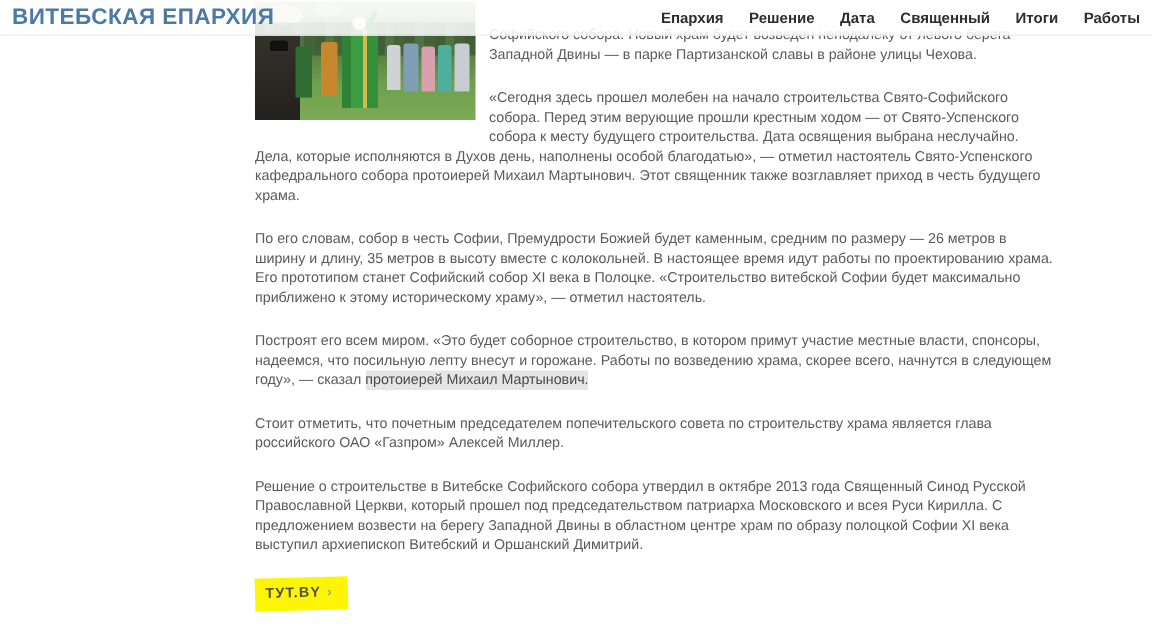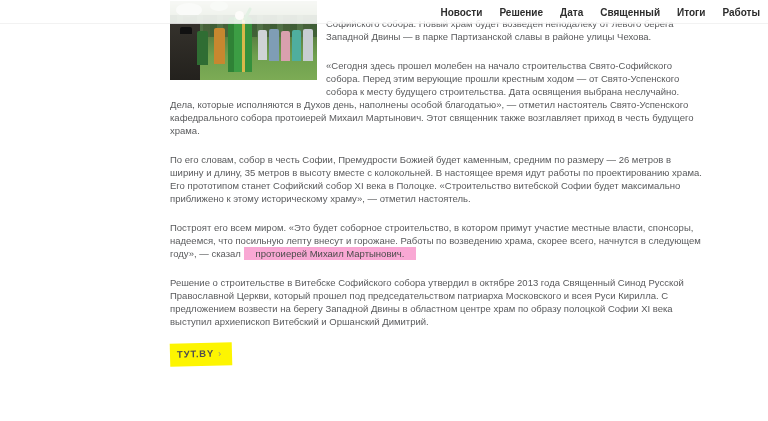--- a/index.html
+++ b/index.html
@@ -61,22 +61,22 @@
   .fig-priest { left: 58px; top: 16px; width: 24px; height: 55px; background: linear-gradient(90deg,#2f8236 0 6px,#3c9d44 6px 14px,#d9b84a 14px 17px,#35903c 17px 24px); border-radius: 4px 4px 0 0; }
   .fig-head   { left: 65px; top: 10px; width: 9px;  height: 9px;  background: #ece7da; border-radius: 50%; }
   .fig-arm    { left: 76px; top: 6px;  width: 3px;  height: 14px; background: #3c9d44; transform: rotate(28deg); }
   .fig-p1 { left: 88px;  top: 29px; width: 9px;  height: 30px; background: #cfd3d6; }
   .fig-p2 { left: 99px;  top: 28px; width: 10px; height: 32px; background: #7f9db5; }
   .fig-p3 { left: 111px; top: 30px; width: 9px;  height: 30px; background: #d9a0ae; }
   .fig-p4 { left: 122px; top: 29px; width: 9px;  height: 31px; background: #4fae9e; }
   .fig-p5 { left: 133px; top: 28px; width: 10px; height: 32px; background: #c7cdd2; }
 
   .highlight {
-    background: #f9a8d4; color: #4a4a4a;
-    padding: 1px 12px;
+    background: #e5e5e5; color: #4a4a4a;
+    padding: 1px 0;
   }
 
   .source-row { margin-top: 15px; }
   .source-link {
     display: inline-block;
     background: #fdf501;
     transform: rotate(-1.5deg);
     padding: 4px 10px 5px 7px;
     font-size: 9.5px; font-weight: 700; letter-spacing: 0.8px;
     color: #4f4f4f; text-decoration: none; cursor: pointer;
@@ -105,30 +105,32 @@
       <div class="fig fig-p2"></div>
       <div class="fig fig-p3"></div>
       <div class="fig fig-p4"></div>
       <div class="fig fig-p5"></div>
     </div>
 
     <p>Софийского собора. Новый храм будет возведен неподалеку от левого берега Западной Двины — в парке Партизанской славы в районе улицы Чехова.</p>
     <p>«Сегодня здесь прошел молебен на начало строительства Свято-Софийского собора. Перед этим верующие прошли крестным ходом — от Свято-Успенского собора к месту будущего строительства. Дата освящения выбрана неслучайно. Дела, которые исполняются в Духов день, наполнены особой благодатью», — отметил настоятель Свято-Успенского кафедрального собора протоиерей Михаил Мартынович. Этот священник также возглавляет приход в честь будущего храма.</p>
     <p>По его словам, собор в честь Софии, Премудрости Божией будет каменным, средним по размеру — 26 метров в ширину и длину, 35 метров в высоту вместе с колокольней. В настоящее время идут работы по проектированию храма. Его прототипом станет Софийский собор XI века в Полоцке. «Строительство витебской Софии будет максимально приближено к этому историческому храму», — отметил настоятель.</p>
     <p><span>Построят его всем миром. «Это будет соборное строительство, в котором примут участие местные власти, спонсоры, надеемся, что посильную лепту внесут и горожане. Работы по возведению храма, скорее всего, начнутся в следующем году», — сказал </span><span class="highlight">протоиерей Михаил Мартынович.</span></p>
+    <p>Стоит отметить, что почетным председателем попечительского совета по строительству храма является глава российского ОАО «Газпром» Алексей Миллер.</p>
     <p>Решение о строительстве в Витебске Софийского собора утвердил в октябре 2013 года Священный Синод Русской Православной Церкви, который прошел под председательством патриарха Московского и всея Руси Кирилла. С предложением возвести на берегу Западной Двины в областном центре храм по образу полоцкой Софии XI века выступил архиепископ Витебский и Оршанский Димитрий.</p>
 
     <div class="source-row">
       <a class="source-link"><span>ТУТ.BY</span><span class="link-arrow">›</span></a>
     </div>
   </div>
 
   <div class="site-header">
+    <a class="site-title">ВИТЕБСКАЯ ЕПАРХИЯ</a>
     <div class="top-nav">
-      <span>Новости</span>
+      <span>Епархия</span>
       <span>Решение</span>
       <span>Дата</span>
       <span>Священный</span>
       <span>Итоги</span>
       <span>Работы</span>
     </div>
   </div>
 
 </div>
 

